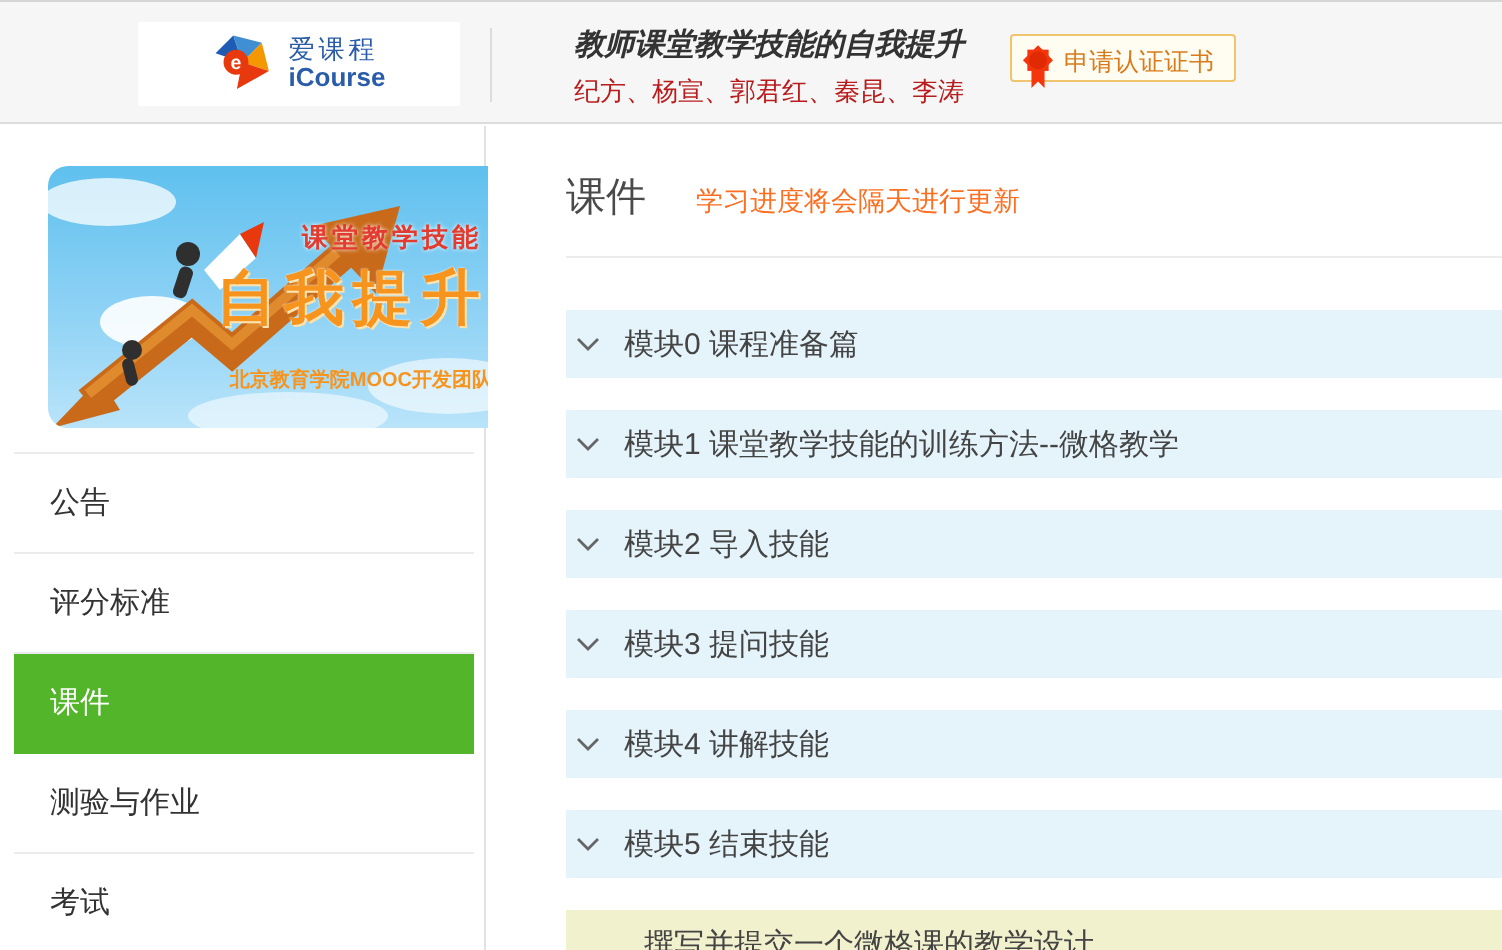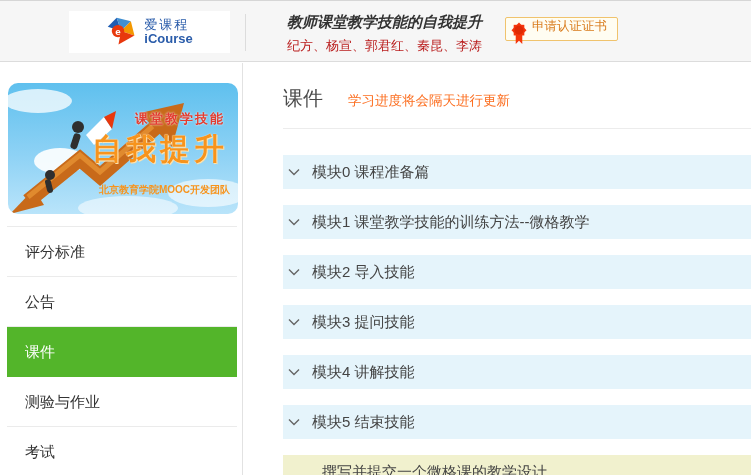--- a/index.html
+++ b/index.html
@@ -13,27 +13,27 @@
   .logo-box { position:absolute; left:69px; top:10px; width:161px; height:42px; background:#fff;
     display:flex; align-items:center; justify-content:center; gap:6px; cursor:pointer; }
   .logo-text { line-height:1.05; color:#2a5caa; text-align:left; }
   .logo-cn { font-size:13px; letter-spacing:2px; font-family:"Liberation Serif","DejaVu Serif",serif; }
   .logo-en { font-size:13px; font-weight:bold; }
   .header-divider { position:absolute; left:245px; top:13px; width:1px; height:37px; background:#dcdcdc; }
   .course-title { position:absolute; left:287px; top:12px; font-size:15px; font-weight:bold; color:#333;font-style:italic; }
   .instructors { position:absolute; left:287px; top:36px; font-size:13px; color:#b91c1c; }
   .cert-btn { position:absolute; left:505px; top:16px; height:24px; padding:0 10px 0 26px;
     background:#fffdf2; border:1px solid #f0c36d; border-radius:2px; color:#d97b1c; font-size:12.5px;
-    display:flex; align-items:flex-start; cursor:pointer; overflow:visible; }
+    display:flex; align-items:flex-end; cursor:pointer; overflow:visible; }
   .medal { position:absolute; left:4px; top:3px; }
 
   
   .sidebar { position:absolute; left:0; top:63px; width:243px; height:412px; background:#fff;
     border-right:1px solid #e2e2e2; }
-  .course-card { position:absolute; left:8px; top:20px; width:230px; height:131px; border-radius:10px;
+  .course-card { position:absolute; left:24px; top:20px; width:230px; height:131px; border-radius:10px;
     overflow:hidden; background:linear-gradient(180deg,#5fc0ee 0%,#8ed2f5 55%,#b9e4fa 100%); }
   .course-card svg { position:absolute; left:0; top:0; }
   .card-subtitle { position:absolute; top:27px; right:13px; font-size:13px; font-weight:bold;
     color:#e23c30; letter-spacing:2px; text-shadow:0 0 2px #ffffff; }
   .card-title { position:absolute; top:46px; right:10px; font-size:30px; font-weight:bold;
     color:#f7941d; letter-spacing:4px; text-shadow:0 0 1px #fff, 1px 1px 0 #fbe0a8;text-align:right; }
   .card-team { position:absolute; top:100px; right:8px; font-size:10px; font-weight:bold; color:#f7941d; }
   .menu { position:absolute; left:7px; top:163px; width:230px; border-top:1px solid #ebebeb; }
   .menu-item { height:50px; line-height:49px; padding-left:18px; font-size:15px; color:#333;
     border-bottom:1px solid #ebebeb; cursor:pointer; background:#fff; }
@@ -104,22 +104,22 @@
         <circle cx="70" cy="44" r="6" fill="#2f2f2f"></circle>
         <rect x="64" y="50" width="7" height="16" rx="3" fill="#2f2f2f" transform="rotate(18 67 58)"></rect>
         <circle cx="42" cy="92" r="5" fill="#2f2f2f"></circle>
         <rect x="38" y="96" width="6" height="14" rx="3" fill="#2f2f2f" transform="rotate(-14 41 103)"></rect>
       </svg>
       <div class="card-subtitle">课堂教学技能</div>
       <div class="card-title">自我提升</div>
       <div class="card-team">北京教育学院MOOC开发团队</div>
     </div>
     <div class="menu">
+      <div class="menu-item">公告</div>
       <div class="menu-item">评分标准</div>
-      <div class="menu-item">公告</div>
       <div class="menu-item active">课件</div>
       <div class="menu-item">测验与作业</div>
       <div class="menu-item">考试</div>
     </div>
   </div>
 
   <div class="main">
     <div class="main-header">
       <span class="main-title">课件</span>
       <span class="main-notice">学习进度将会隔天进行更新</span>

